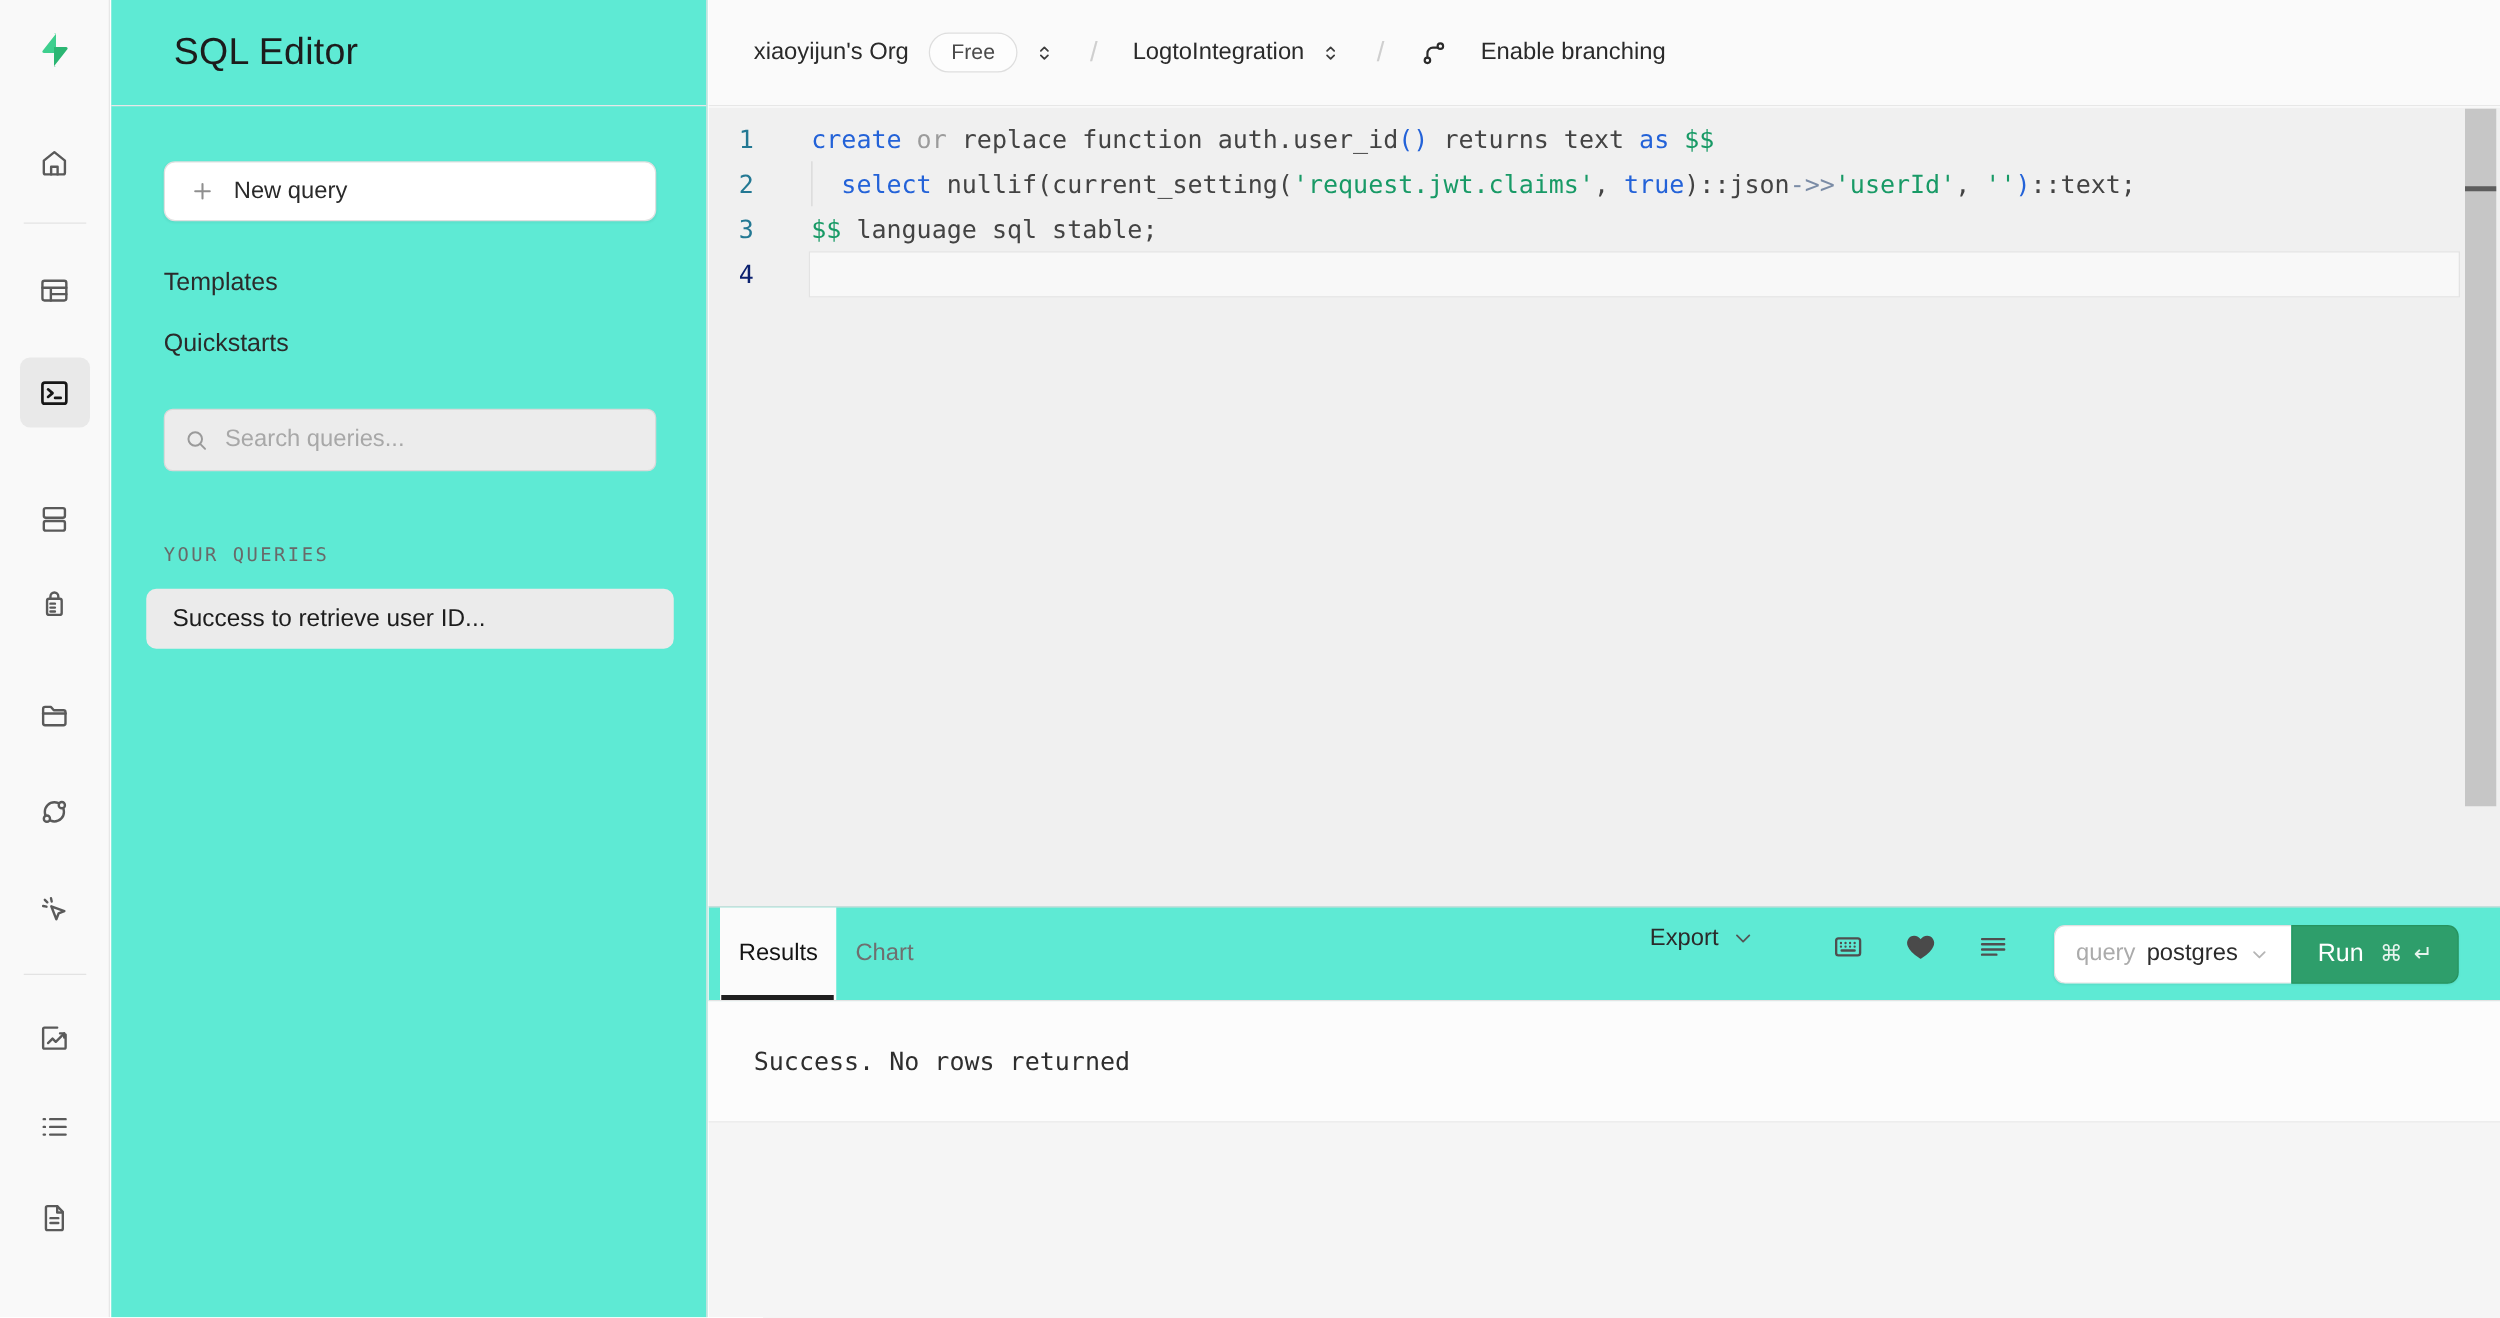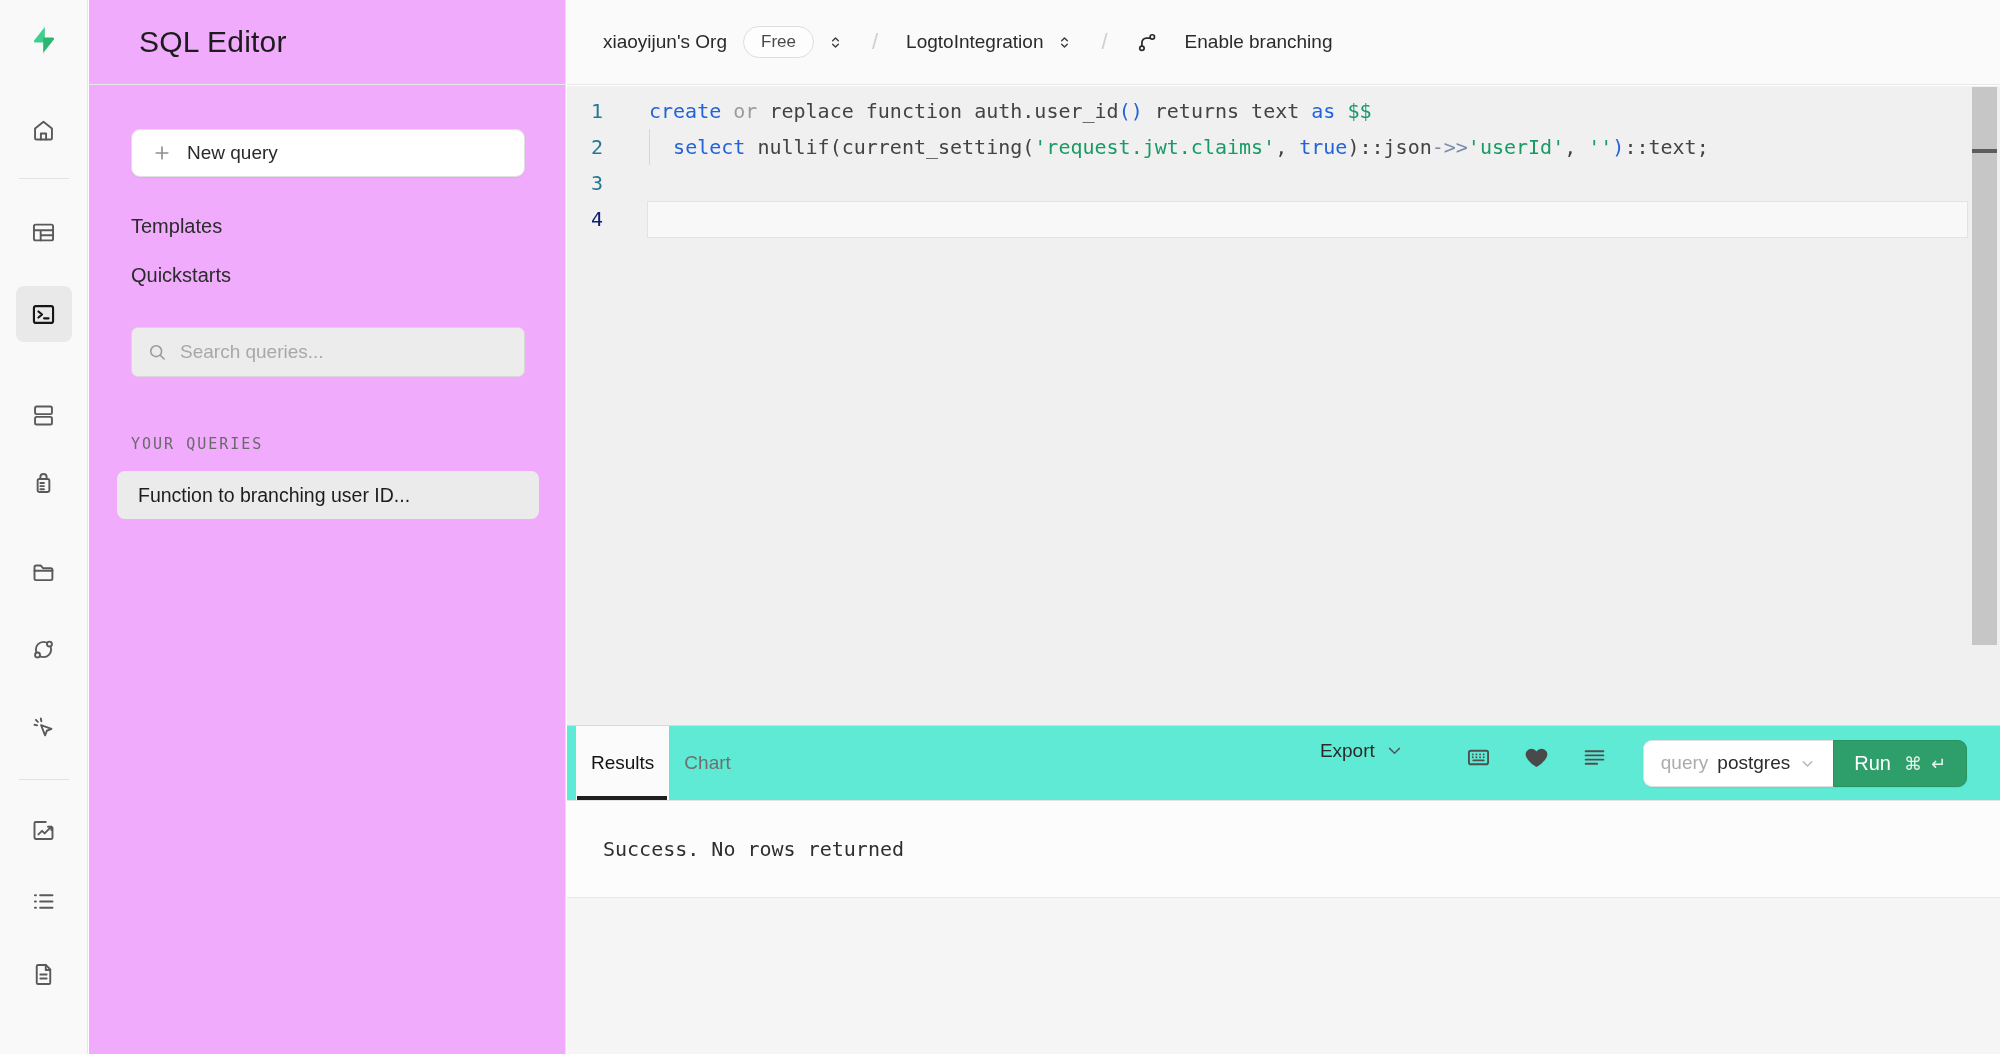--- a/index.html
+++ b/index.html
@@ -12,21 +12,21 @@
   .rail-item { position:absolute; left:50%; transform:translateX(-50%); width:44px; height:44px;
     display:flex; align-items:center; justify-content:center; border-radius:8px; cursor:pointer; }
   .rail-item svg { width:27px; height:27px; stroke:#5a5a5a; fill:none; stroke-width:1.7; stroke-linecap:round; stroke-linejoin:round; }
   .rail-item.active { width:56px; height:56px; background:#e9e9e9; }
   .rail-item.active svg { stroke:#161616; stroke-width:1.9; }
   .rail-divider { position:absolute; left:19px; width:50px; height:1px; background:#e3e3e3; }
   .logo { position:absolute; top:20px; left:50%; transform:translateX(-50%); width:40px; height:40px;
     display:flex; align-items:center; justify-content:center; cursor:pointer; }
 
   
-  .panel { position:absolute; left:89px; top:0; width:477px; height:100%; background:#f0abfc; border-right:1px solid #e2e2e2; }
+  .panel { position:absolute; left:89px; top:0; width:477px; height:100%; background:#5eead4; border-right:1px solid #e2e2e2; }
   .panel-header { height:85px; border-bottom:1px solid #e7e7e7; display:flex; align-items:center; padding-left:50px; }
   .panel-title { font-size:30px; font-weight:500; color:#1c1c1c; letter-spacing:.2px; }
   .panel-body { padding:44px 40px 0 42px; }
   .btn-new-query { width:100%; height:48px; background:#fff; border:1px solid #e0e0e0; border-radius:9px;
     display:flex; align-items:center; gap:15px; padding:0 20px; font-size:19px; font-weight:500; color:#2a2a2a;
     box-shadow:0 1px 2px rgba(0,0,0,.05); cursor:pointer; }
   .btn-new-query svg { width:20px; height:20px; stroke:#8f8f8f; fill:none; stroke-width:2; stroke-linecap:round; }
   .panel-link { font-size:20px; color:#2b2b2b; cursor:pointer; width:max-content; }
   .panel-link.first { margin-top:38px; }
   .panel-link + .panel-link { margin-top:26px; }
@@ -211,21 +211,21 @@
       <div class="panel-link first">Templates</div>
       <div class="panel-link">Quickstarts</div>
       <div class="search">
         <svg viewBox="0 0 24 24">
           <circle cx="10.5" cy="10.5" r="6.2"></circle>
             <path d="M15.2 15.2l4.3 4.3"></path>
         </svg>
         <input type="text" placeholder="Search queries..." style="">
       </div>
       <div class="section-label">YOUR QUERIES</div>
-      <div class="query-item">Function to branching user ID...</div>
+      <div class="query-item">Success to retrieve user ID...</div>
     </div>
   </aside>
 
   <main class="main">
 
     <header class="topbar">
       <span class="crumb">xiaoyijun's Org</span>
       <span class="plan-pill">Free</span>
       <span class="updown">
         <svg viewBox="0 0 24 24">
@@ -249,21 +249,21 @@
         <span>Enable branching</span>
       </span>
     </header>
 
     <section class="editor">
       <div class="current-line"></div>
       <div class="indent-guide"></div>
       <div class="code-area" id="code-lines">
           <div class="code-line" style="top: 7px;"><span class="gutter">1</span><span class="code-text"><span class="tk-kw">create</span><span class="tk-d"> </span><span class="tk-mut">or</span><span class="tk-d"> replace function auth.user_id</span><span class="tk-br">()</span><span class="tk-d"> returns text </span><span class="tk-kw">as</span><span class="tk-d"> </span><span class="tk-str">$$</span></span></div>
           <div class="code-line" style="top: 43px;"><span class="gutter">2</span><span class="code-text"><span class="tk-d">  </span><span class="tk-kw">select</span><span class="tk-d"> nullif(current_setting(</span><span class="tk-str">'request.jwt.claims'</span><span class="tk-d">, </span><span class="tk-kw">true</span><span class="tk-d">)::json</span><span class="tk-op">-&gt;&gt;</span><span class="tk-str">'userId'</span><span class="tk-d">, </span><span class="tk-str">''</span><span class="tk-br">)</span><span class="tk-d">::text;</span></span></div>
-          <div class="code-line" style="top: 79px;"><span class="gutter">3</span></div>
+          <div class="code-line" style="top: 79px;"><span class="gutter">3</span><span class="code-text"><span class="tk-str">$$</span><span class="tk-d"> language sql stable;</span></span></div>
           <div class="code-line is-active" style="top: 115px;"><span class="gutter">4</span><span class="code-text"></span></div>
         </div>
       <div class="scroll-thumb"></div>
       <div class="scroll-marker"></div>
     </section>
 
     <section class="results">
       <div class="results-toolbar">
         <div class="tabs">
           <div class="tab active">Results</div>

